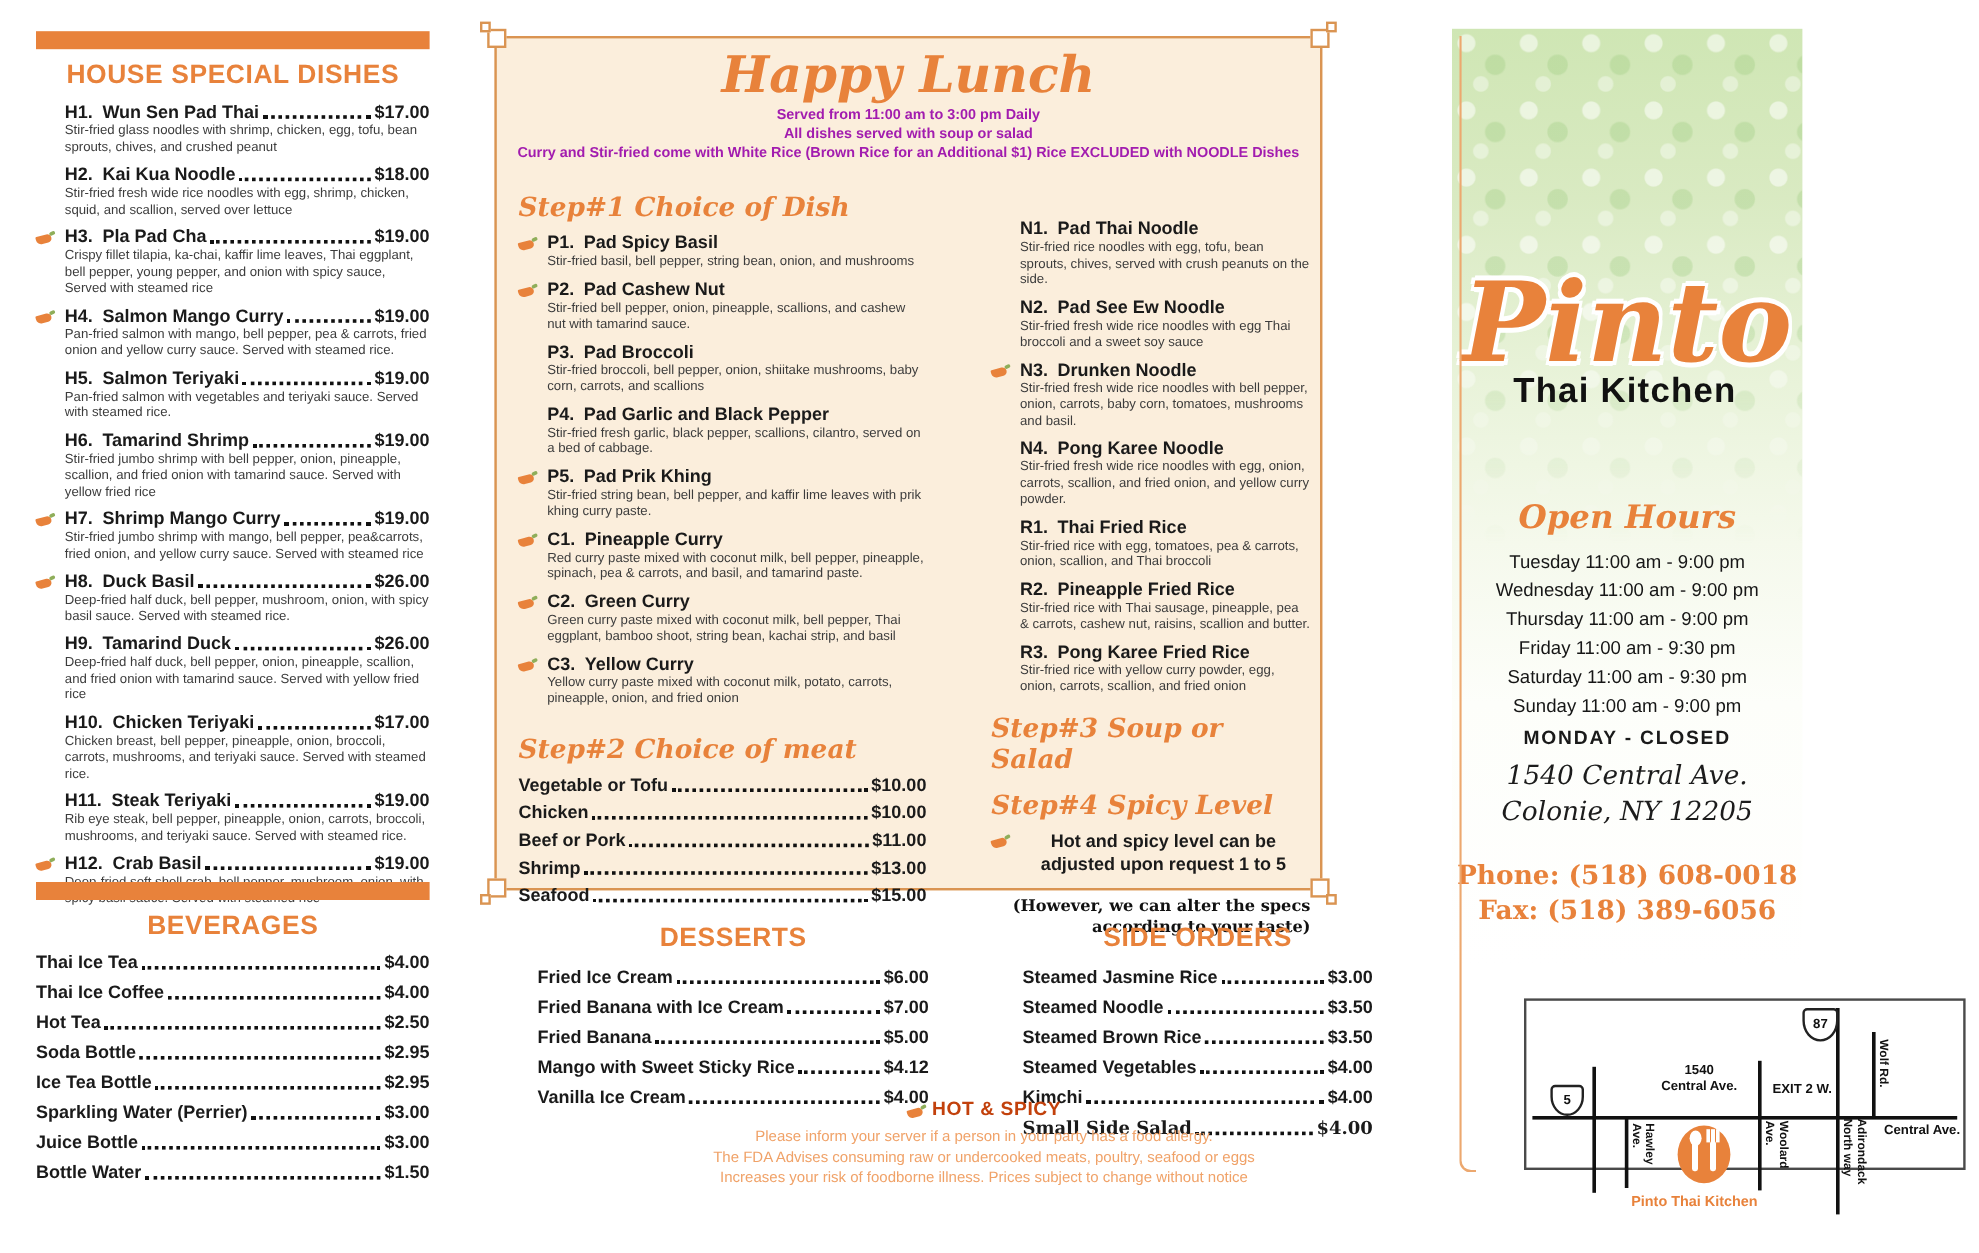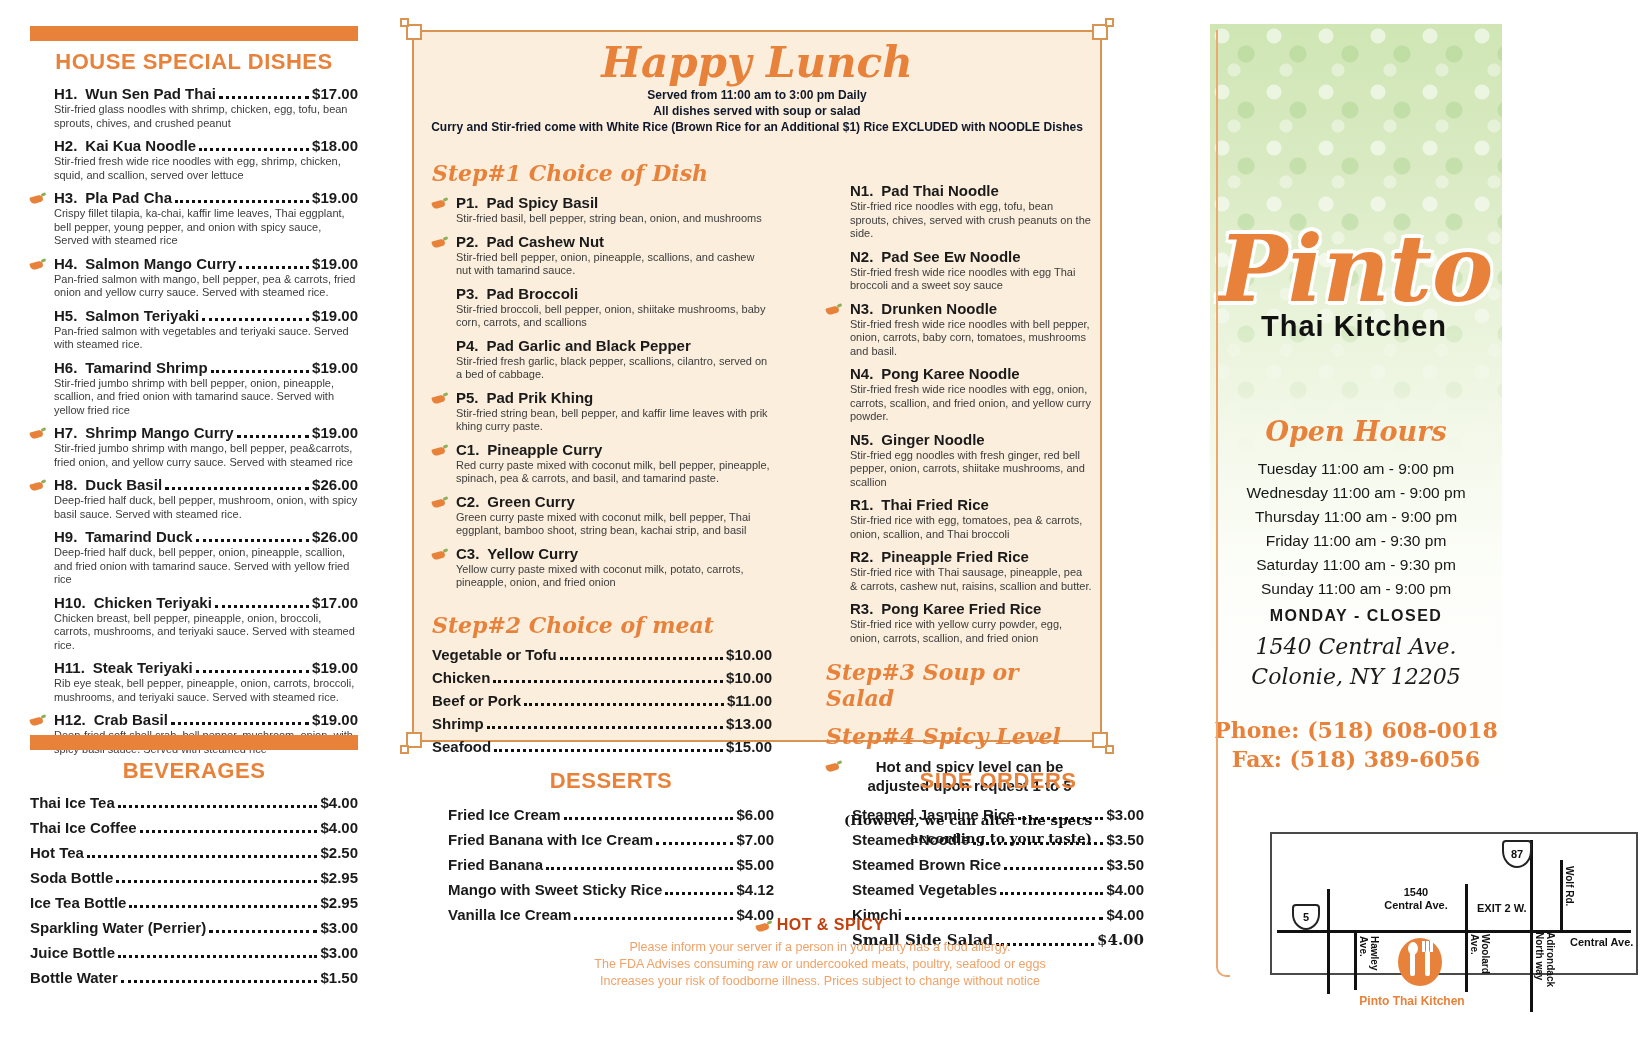--- a/index.html
+++ b/index.html
@@ -39,21 +39,21 @@
             background:#FBEEDC;border:2px solid #DA9452;box-sizing:border-box;}
   .corner{position:absolute;width:12px;height:12px;background:#fff;border:2px solid #DA9452;}
   .c-tl{left:-8px;top:-8px;} .c-tr{right:-8px;top:-8px;}
   .c-bl{left:-8px;bottom:-8px;} .c-br{right:-8px;bottom:-8px;}
   .c-tl::after,.c-tr::after,.c-bl::after,.c-br::after{content:"";position:absolute;width:5px;height:5px;border:2px solid #DA9452;background:#fff;}
   .c-tl::after{left:-8px;top:-8px;} .c-tr::after{right:-8px;top:-8px;}
   .c-bl::after{left:-8px;bottom:-8px;} .c-br::after{right:-8px;bottom:-8px;}
 
   .script{font-family:"DejaVu Serif", serif;font-style:italic;font-weight:bold;color:#E8823B;}
   .lunch-title{text-align:center;font-size:42px;margin-top:6px;}
-  .lunch-sub{text-align:center;font-size:12px;font-weight:bold;line-height:16px;color:#0f172a;}
+  .lunch-sub{text-align:center;font-size:12px;font-weight:bold;line-height:16px;color:#a21caf;}
   .step-title{font-size:22px;margin:12px 0 8px 0;}
   .box-left{position:absolute;left:18px;top:116px;width:340px;}
   .box-right{position:absolute;left:412px;top:150px;width:266px;}
   .step2-list{margin-top:2px;}
   .step2-list .prow{margin-bottom:6px;justify-content:center;}
   .step34{margin-top:14px;}
   .spicy-note{display:flex;gap:6px;font-weight:bold;font-size:15px;line-height:19px;
               margin-top:6px;text-align:center;}
   .spicy-note .chili{margin-top:2px;}
   .serif-note{font-family:"DejaVu Serif", serif;font-weight:bold;font-size:13.5px;
@@ -437,27 +437,20 @@
         </div>
         <div class="dish">
           <div class="dish-line">
             <span class="code">N4.</span>
             <span class="dname">Pong Karee Noodle</span>
           </div>
           <div class="desc">Stir-fried fresh wide rice noodles with egg, onion, carrots, scallion, and fried onion, and yellow curry powder.</div>
         </div>
         <div class="dish">
           <div class="dish-line">
-            <span class="code">N5.</span>
-            <span class="dname">Ginger Noodle</span>
-          </div>
-          <div class="desc">Stir-fried egg noodles with fresh ginger, red bell pepper, onion, carrots, shiitake mushrooms, and scallion</div>
-        </div>
-        <div class="dish">
-          <div class="dish-line">
             <span class="code">R1.</span>
             <span class="dname">Thai Fried Rice</span>
           </div>
           <div class="desc">Stir-fried rice with egg, tomatoes, pea &amp; carrots, onion, scallion, and Thai broccoli</div>
         </div>
         <div class="dish">
           <div class="dish-line">
             <span class="code">R2.</span>
             <span class="dname">Pineapple Fried Rice</span>
           </div>

